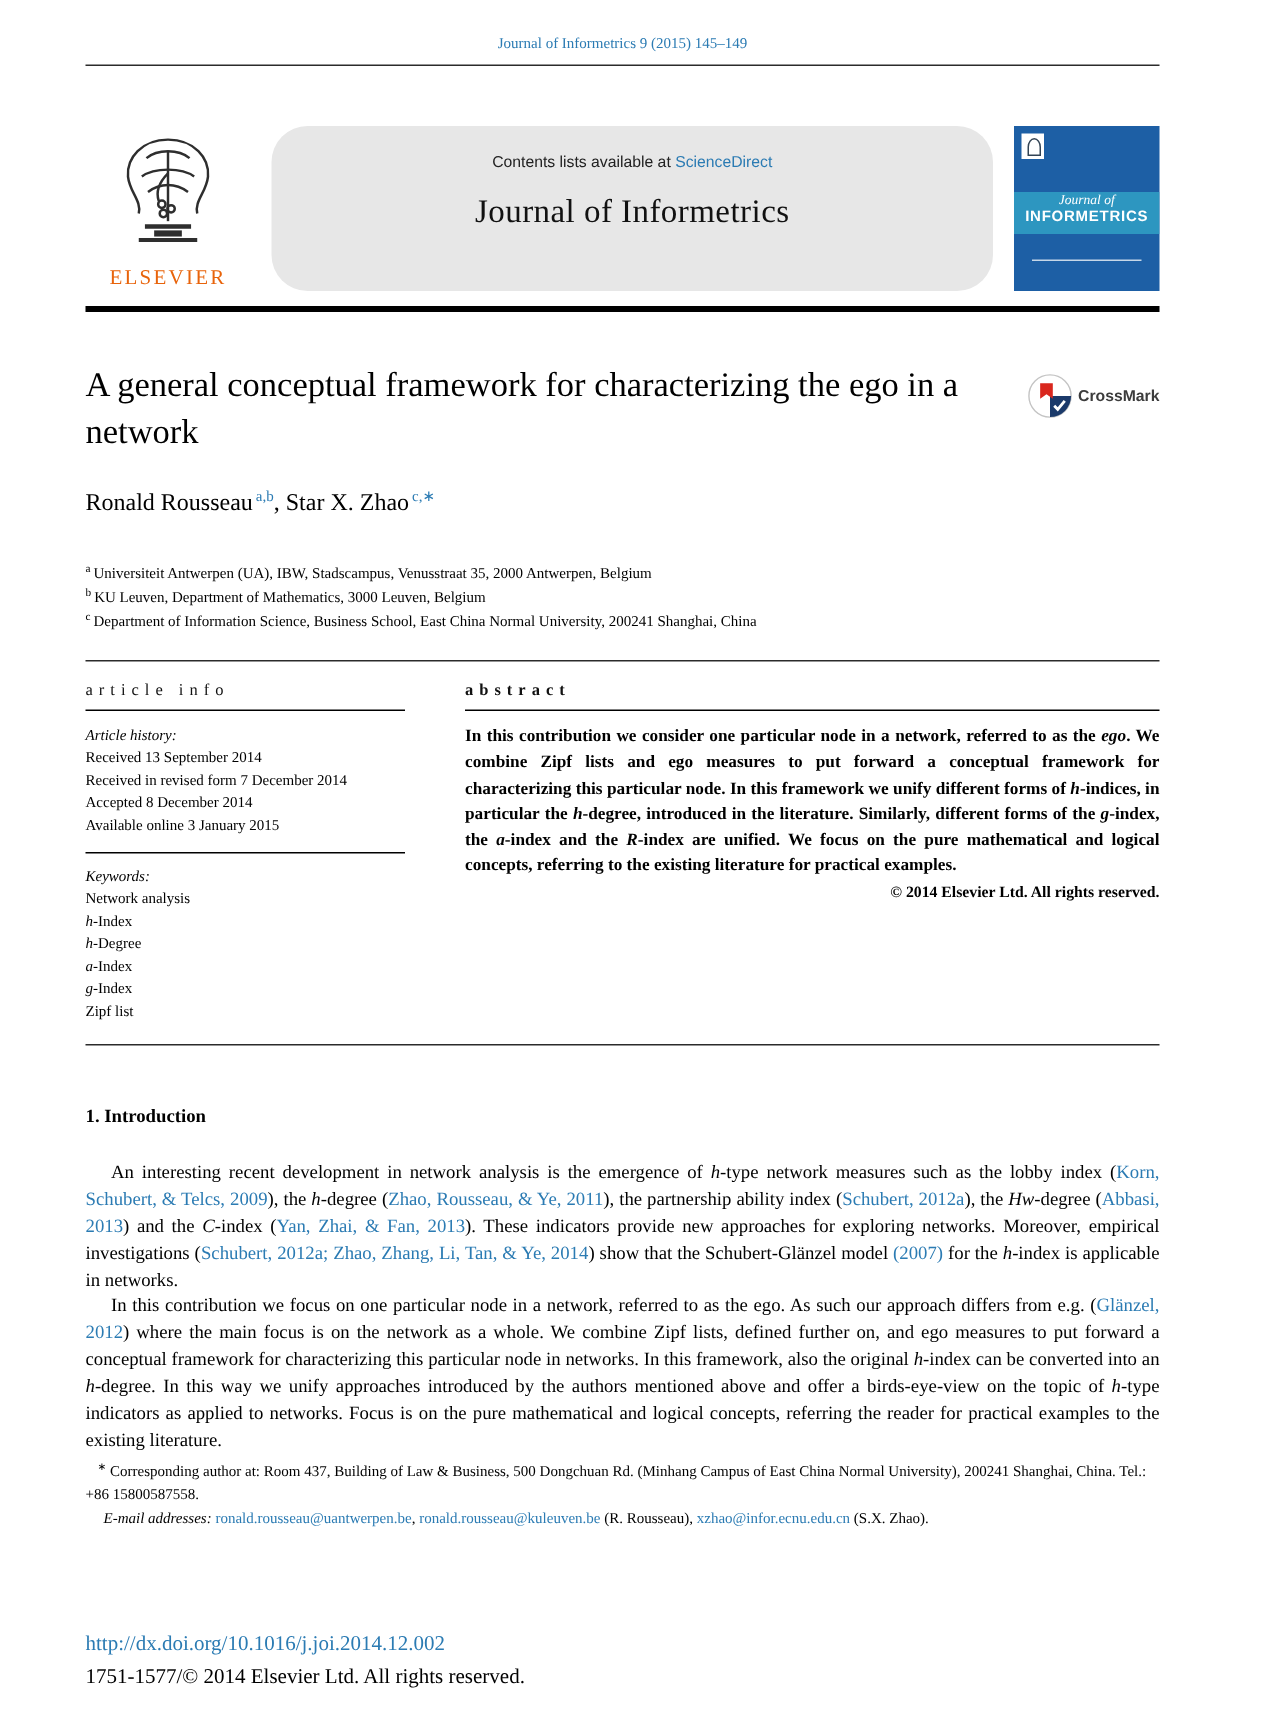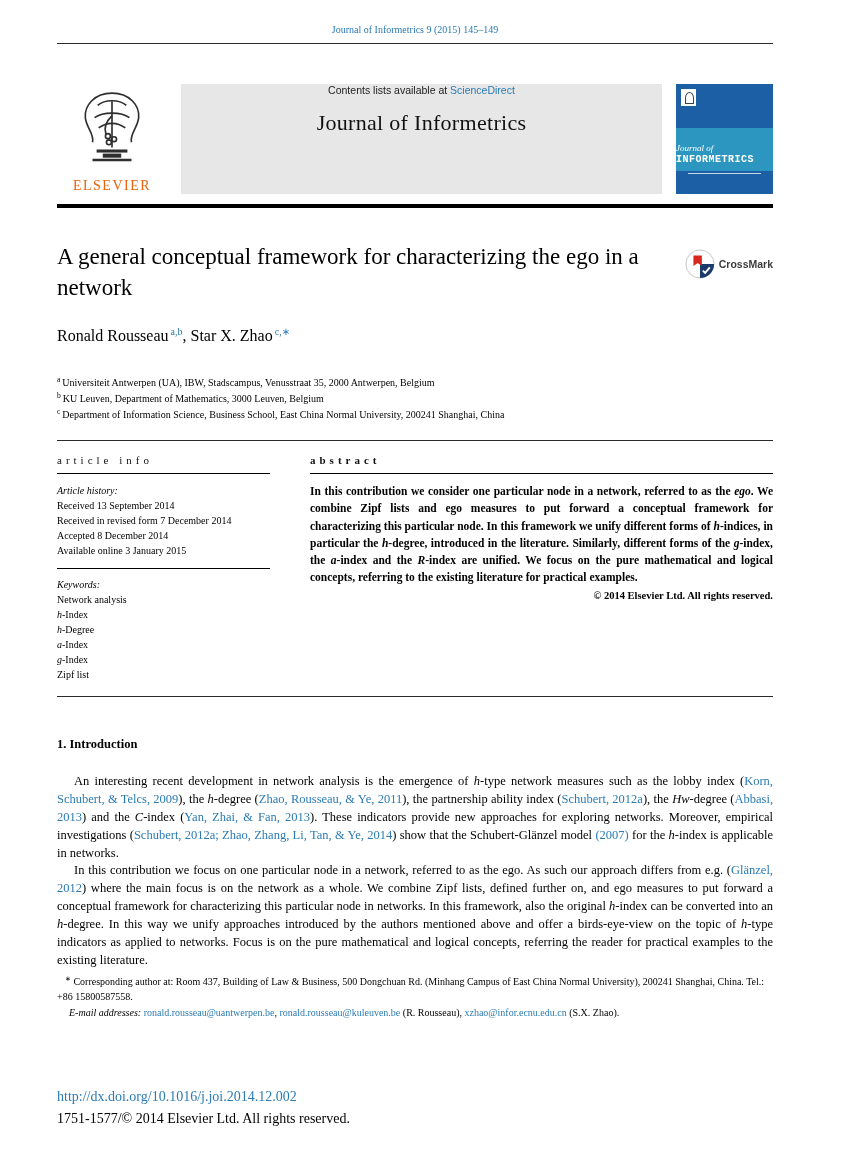--- a/index.html
+++ b/index.html
@@ -12,33 +12,33 @@
   
   .citation{padding-top:24px;text-align:center;font-size:10px;color:var(--link,#2b7bb3);}
   .citation-rule{margin-top:8px;}
 
   
   .header{display:flex;margin-top:40px;height:110px;}
   .elsevier{width:110px;display:flex;flex-direction:column;align-items:center;}
   .elsevier svg{flex:1;}
   .elsevier-word{color:var(--elsevier-orange,#e8630a);font-size:14px;letter-spacing:1.5px;margin-top:2px;}
   .headbox{flex:1;margin:0 14px;display:flex;flex-direction:column;}
-  .headbox-main{background:#e7e7e7;flex:1;text-align:center;padding-top:0;}
+  .headbox-main{background:#e7e7e7;flex:1;text-align:center;padding-top:18px;border-radius:24px;}
   .contents-line{font-family:"Liberation Sans",sans-serif;font-size:10.5px;color:#222;}
   .journal-title{font-size:22px;margin-top:14px;color:#111;letter-spacing:.3px;}
   .headbox-homepage{background:#e7e7e7;margin-top:2px;height:23px;line-height:23px;text-align:center;
     font-family:"Liberation Sans",sans-serif;font-size:10.5px;letter-spacing:1.4px;color:#222;}
   .cover{width:97px;position:relative;background:var(--cover-blue,#1d5fa5);overflow:hidden;}
   .cover-logo{position:absolute;top:5px;left:5px;width:15px;height:17px;background:#fff;}
   .cover-logo:after{content:"";position:absolute;left:4px;top:3px;width:7px;height:10px;
     border:1px solid #345;border-radius:50% 50% 0 0;}
   .cover-band{position:absolute;top:40%;left:0;right:0;background:var(--cover-band,#2d96c0);
-    padding:15px 0 6px;color:#fff;}
+    text-align:center;padding:0 0 6px;color:#fff;}
   .cover-journal-of{font-style:italic;font-size:9px;}
-  .cover-name{font-family:Liberation Mono, monospace;font-weight:bold;font-size:10px;letter-spacing:.5px;margin-top:1px;}
+  .cover-name{font-family:Liberation Sans, sans-serif;font-weight:bold;font-size:10px;letter-spacing:.5px;margin-top:1px;}
   .cover-line{position:absolute;bottom:18%;left:12%;right:12%;height:1px;background:rgba(255,255,255,.75);}
   .black-bar{height:4px;background:#000;margin-top:10px;}
 
   
   .title-row{position:relative;margin-top:33px;}
   h1{font-size:23px;font-weight:400;line-height:1.35;width:655px;margin:0;color:#000;}
   .crossmark{position:absolute;right:0;top:8px;display:flex;align-items:center;gap:4px;}
   .crossmark-label{font-family:"Liberation Sans",sans-serif;font-size:10.5px;font-weight:bold;color:#3c3c3c;}
   .authors{margin-top:24px;font-size:16px;}
   .sup-link{color:var(--link,#2b7bb3);font-size:10px;vertical-align:super;line-height:0;margin-left:2px;}

